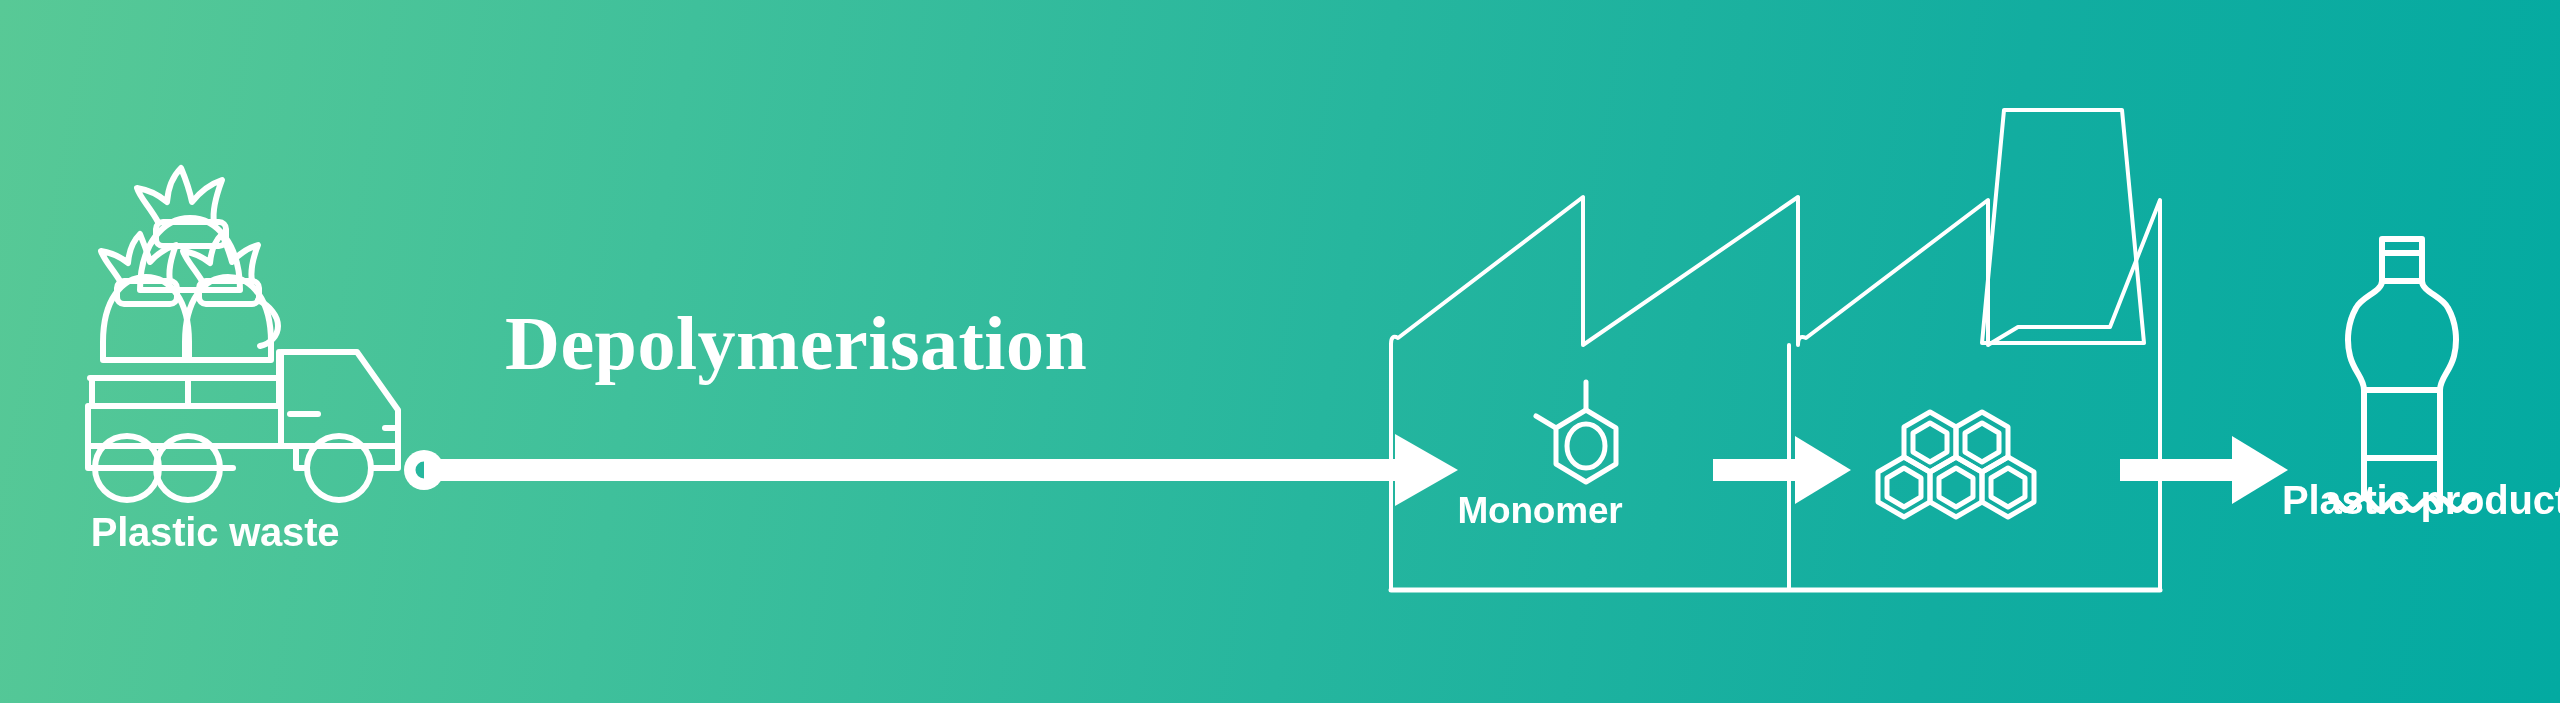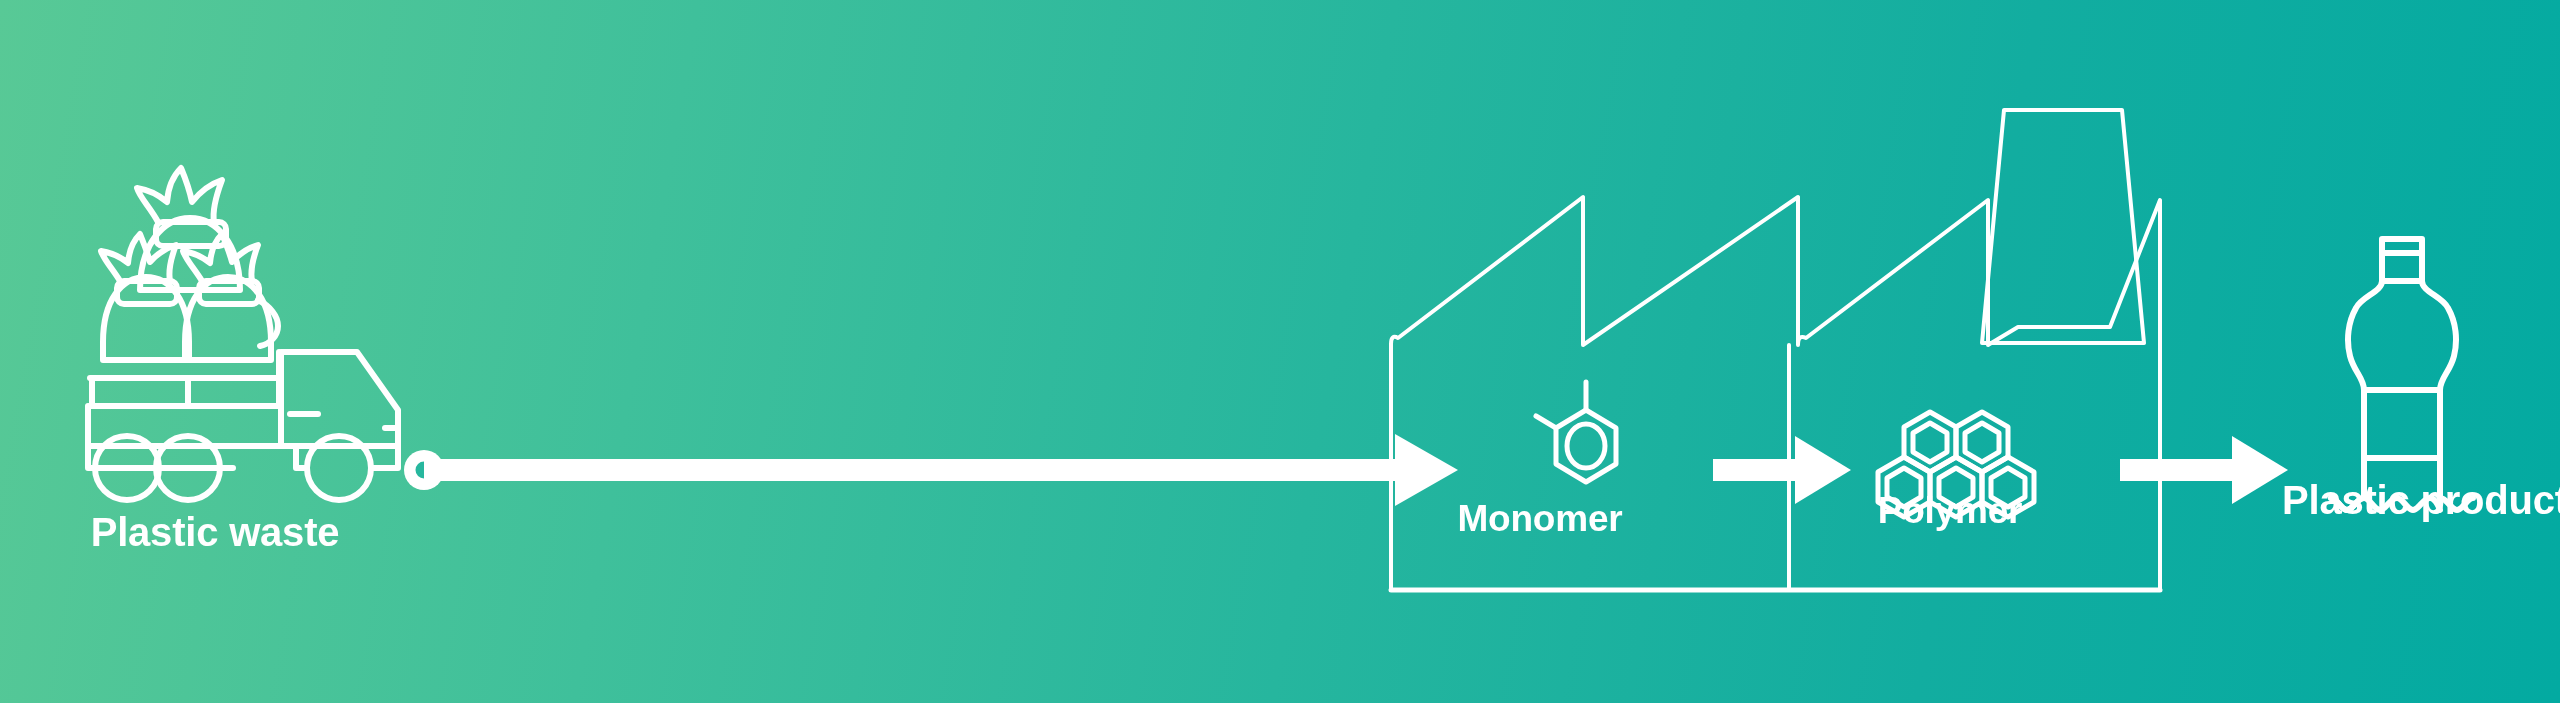--- a/index.html
+++ b/index.html
@@ -42,21 +42,20 @@
     width: 410px;
     font-size: 40px;
     font-weight: 700;
   }
   #label-monomer {
     left: 1380px;
     top: 490px;
     width: 320px;
     font-size: 37px;
     font-weight: 700;
-    margin-top: 8px;
   }
   #label-polymer {
     left: 1790px;
     top: 490px;
     width: 320px;
     font-size: 37px;
     font-weight: 700;
   }
   #label-plastic-product {
     left: 2280px;
@@ -242,22 +241,22 @@
       <rect x="1713" y="459" width="92" height="22" fill="#ffffff" stroke="none"></rect>
       <path d="M1795 436 L1851 470 L1795 504 Z" fill="#ffffff" stroke="none"></path>
     </g>
 
     <g>
       <rect x="2120" y="459" width="122" height="22" fill="#ffffff" stroke="none"></rect>
       <path d="M2232 436 L2288 470 L2232 504 Z" fill="#ffffff" stroke="none"></path>
     </g>
   </svg>
 
+  <div id="process-title">Depolymerisation</div>
 
   <div class="lbl" id="label-plastic-waste">Plastic waste</div>
 
   <div class="lbl" id="label-monomer">Monomer</div>
 
-  <div class="lbl" id="label-polymer">Polymer</div>
 
   <div class="lbl" id="label-plastic-product">Plastic product</div>
 
 </div>
 
 </body></html>

